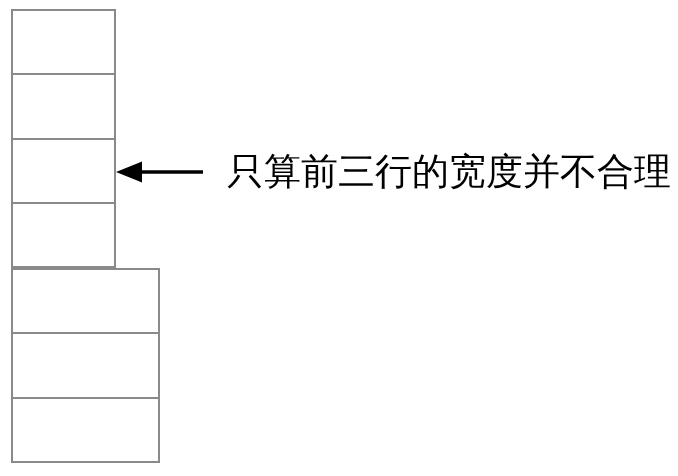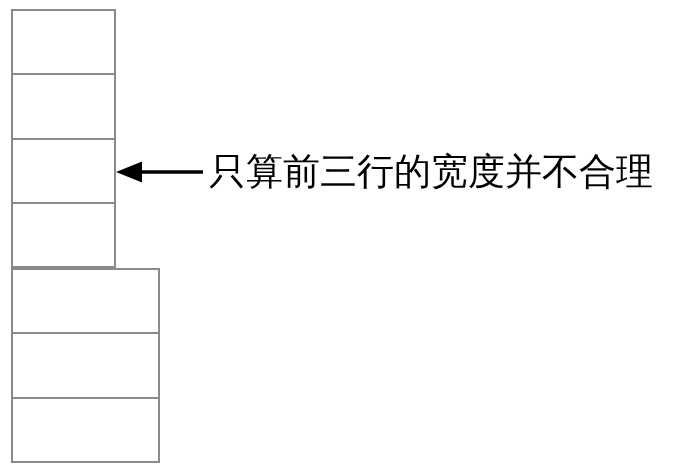--- a/index.html
+++ b/index.html
@@ -48,21 +48,21 @@
     display: flex;
     align-items: center;
   }
   .arrow-icon {
     display: block;
     width: 88px;
     height: 26px;
     flex: 0 0 auto;
   }
   .annotation-label {
-    margin-left: 5px;
+    margin-left: 23px;
     font-size: 37px;
     line-height: 1.15;
     color: var(--text-color, #000000);
     white-space: nowrap;
     letter-spacing: 0px;
   }
 </style>
 </head>
 <body>
 

